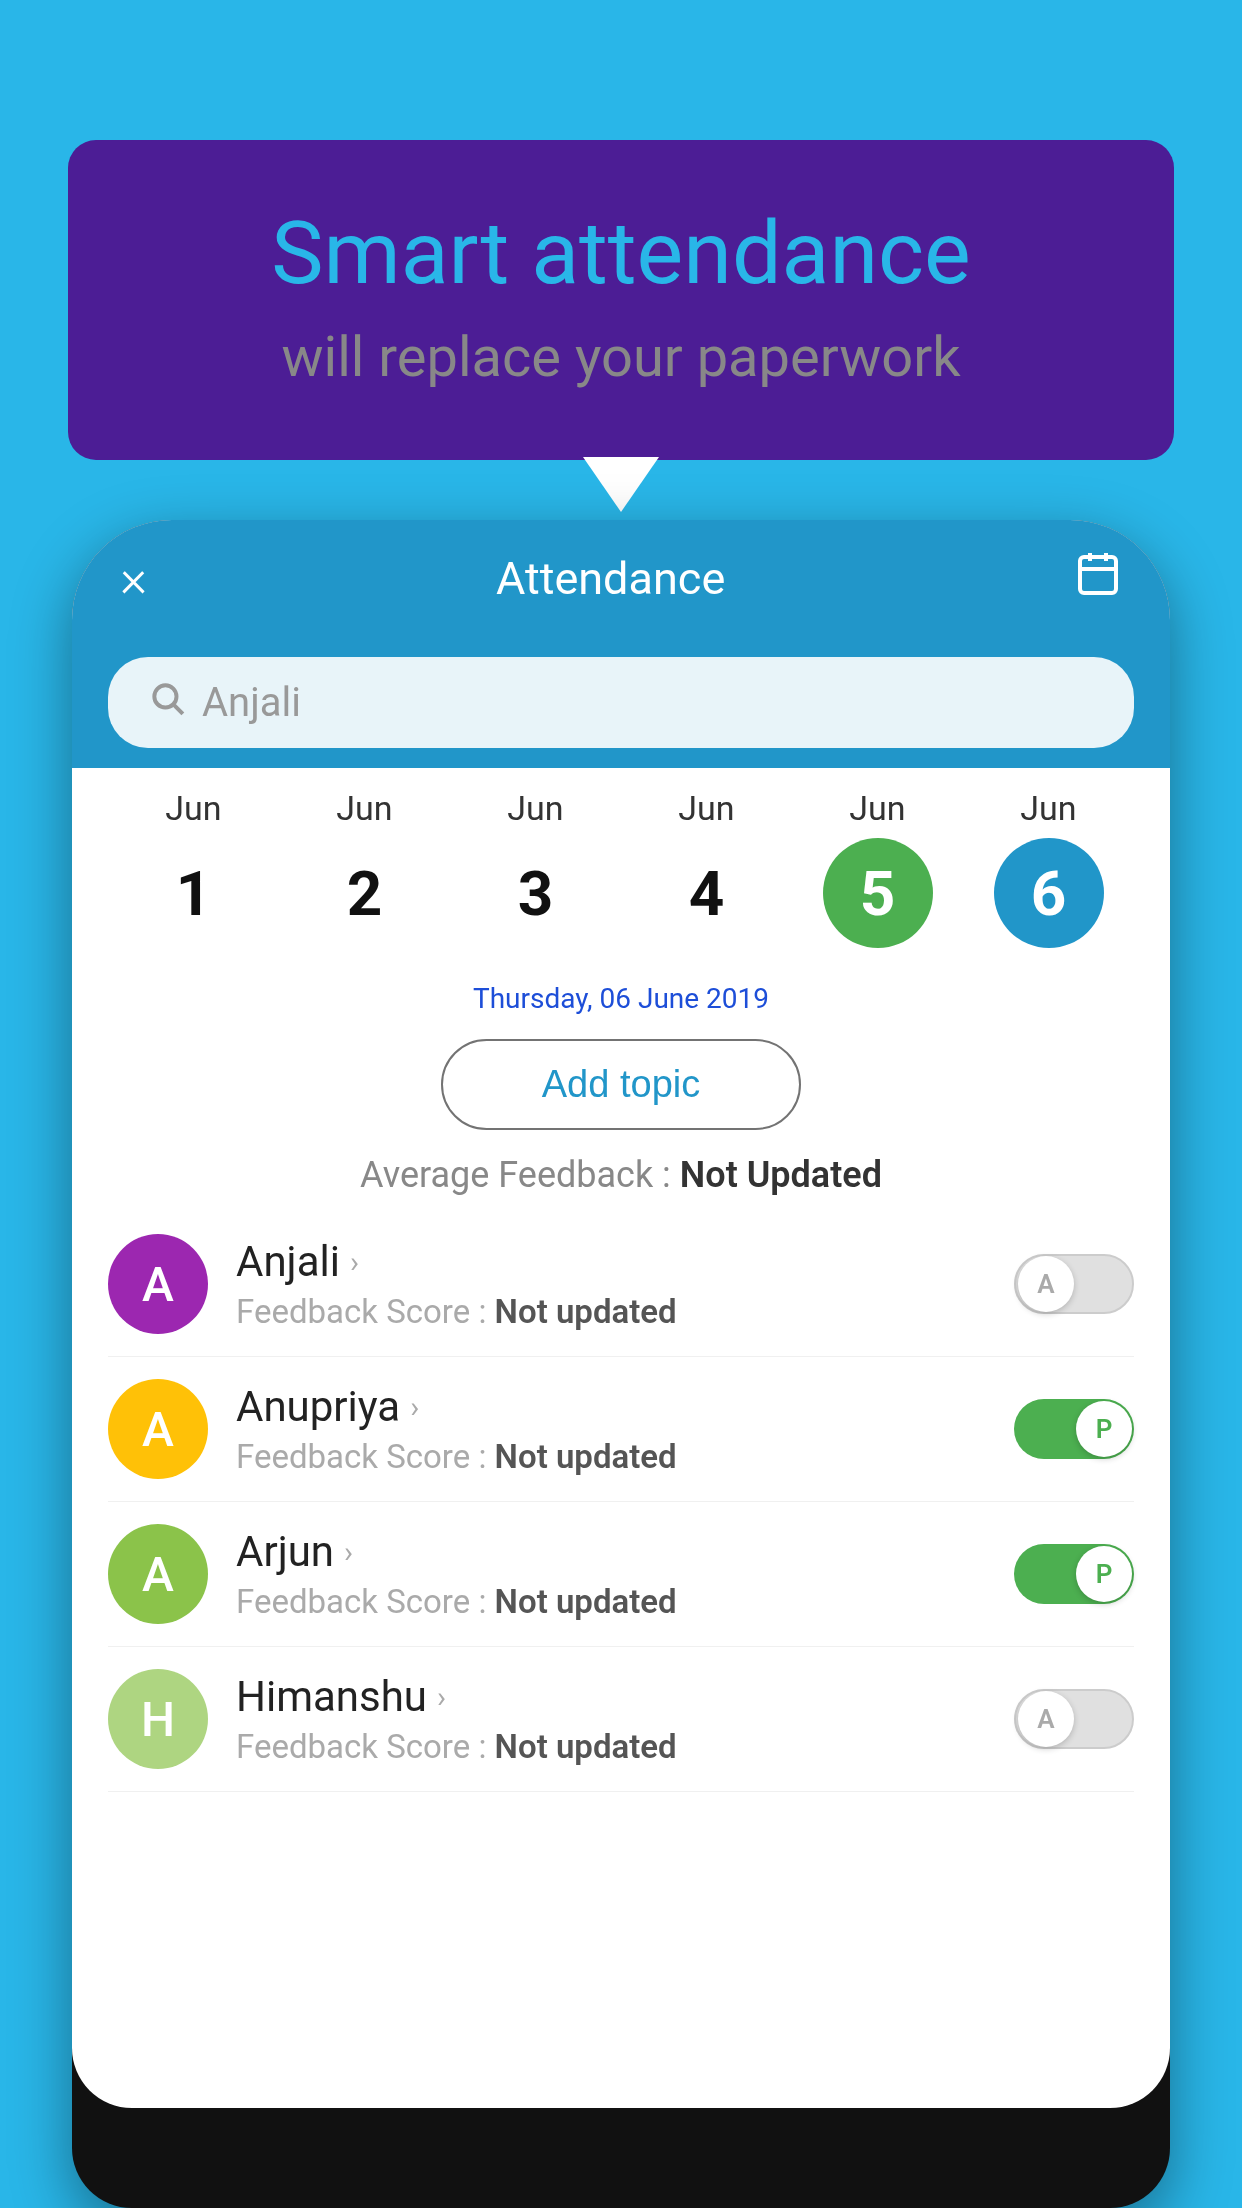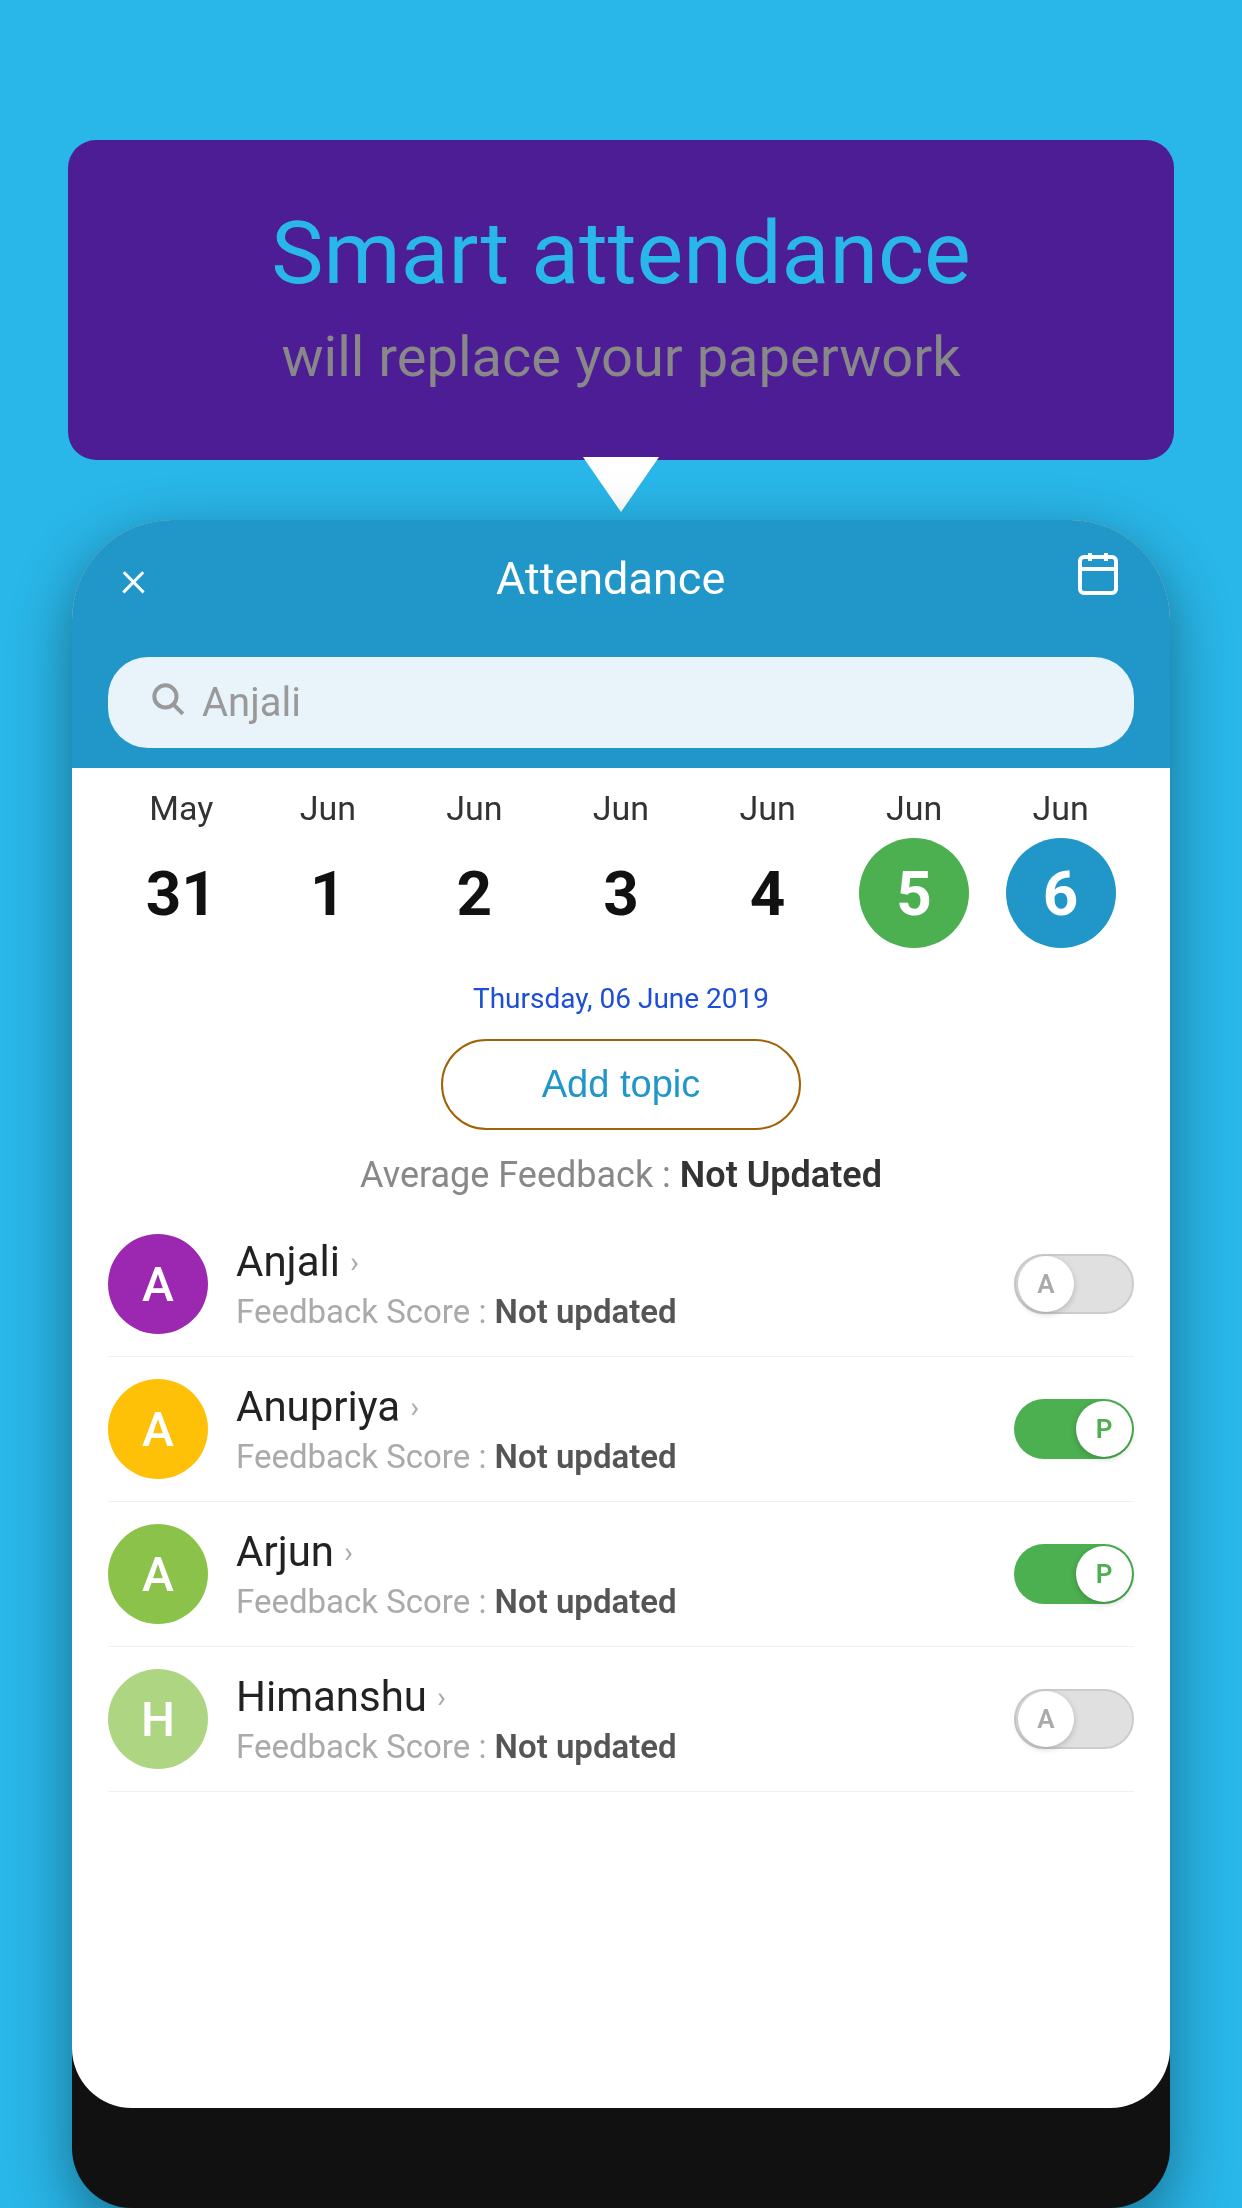--- a/index.html
+++ b/index.html
@@ -210,21 +210,21 @@
       font-size: 28px;
       color: #1d4ed8;
       font-weight: 400;
     }
 
     
     .add-topic-btn {
       display: block;
       margin: 16px auto;
       padding: 22px 60px;
-      border: 2px solid #a16207;
+      border: 2px solid #737373;
       border-radius: 50px;
       background: white;
       color: #2196c9;
       font-size: 38px;
       cursor: pointer;
       width: 360px;
       text-align: center;
     }
 
     
@@ -359,24 +359,20 @@
           <svg width="38" height="38" viewBox="0 0 24 24" fill="none" stroke="#999" stroke-width="2.5">
             <circle cx="11" cy="11" r="7"></circle>
             <line x1="16.5" y1="16.5" x2="22" y2="22"></line>
           </svg>
         </span>
         <span class="search-text">Anjali</span>
       </div>
     </div>
 
     <div class="calendar-strip" id="cal-strip">
-    <div class="cal-day">
-          <div class="cal-month">May</div>
-          <div class="cal-date">31</div>
-        </div>
         <div class="cal-day">
           <div class="cal-month">Jun</div>
           <div class="cal-date">1</div>
         </div>
         <div class="cal-day">
           <div class="cal-month">Jun</div>
           <div class="cal-date">2</div>
         </div>
         <div class="cal-day">
           <div class="cal-month">Jun</div>

